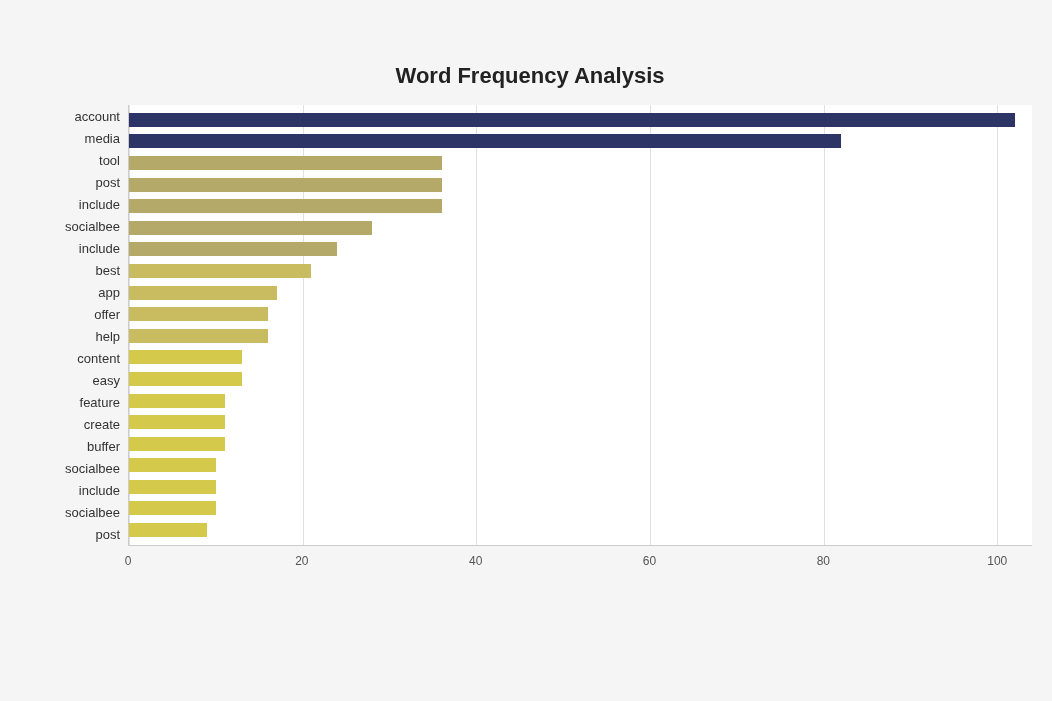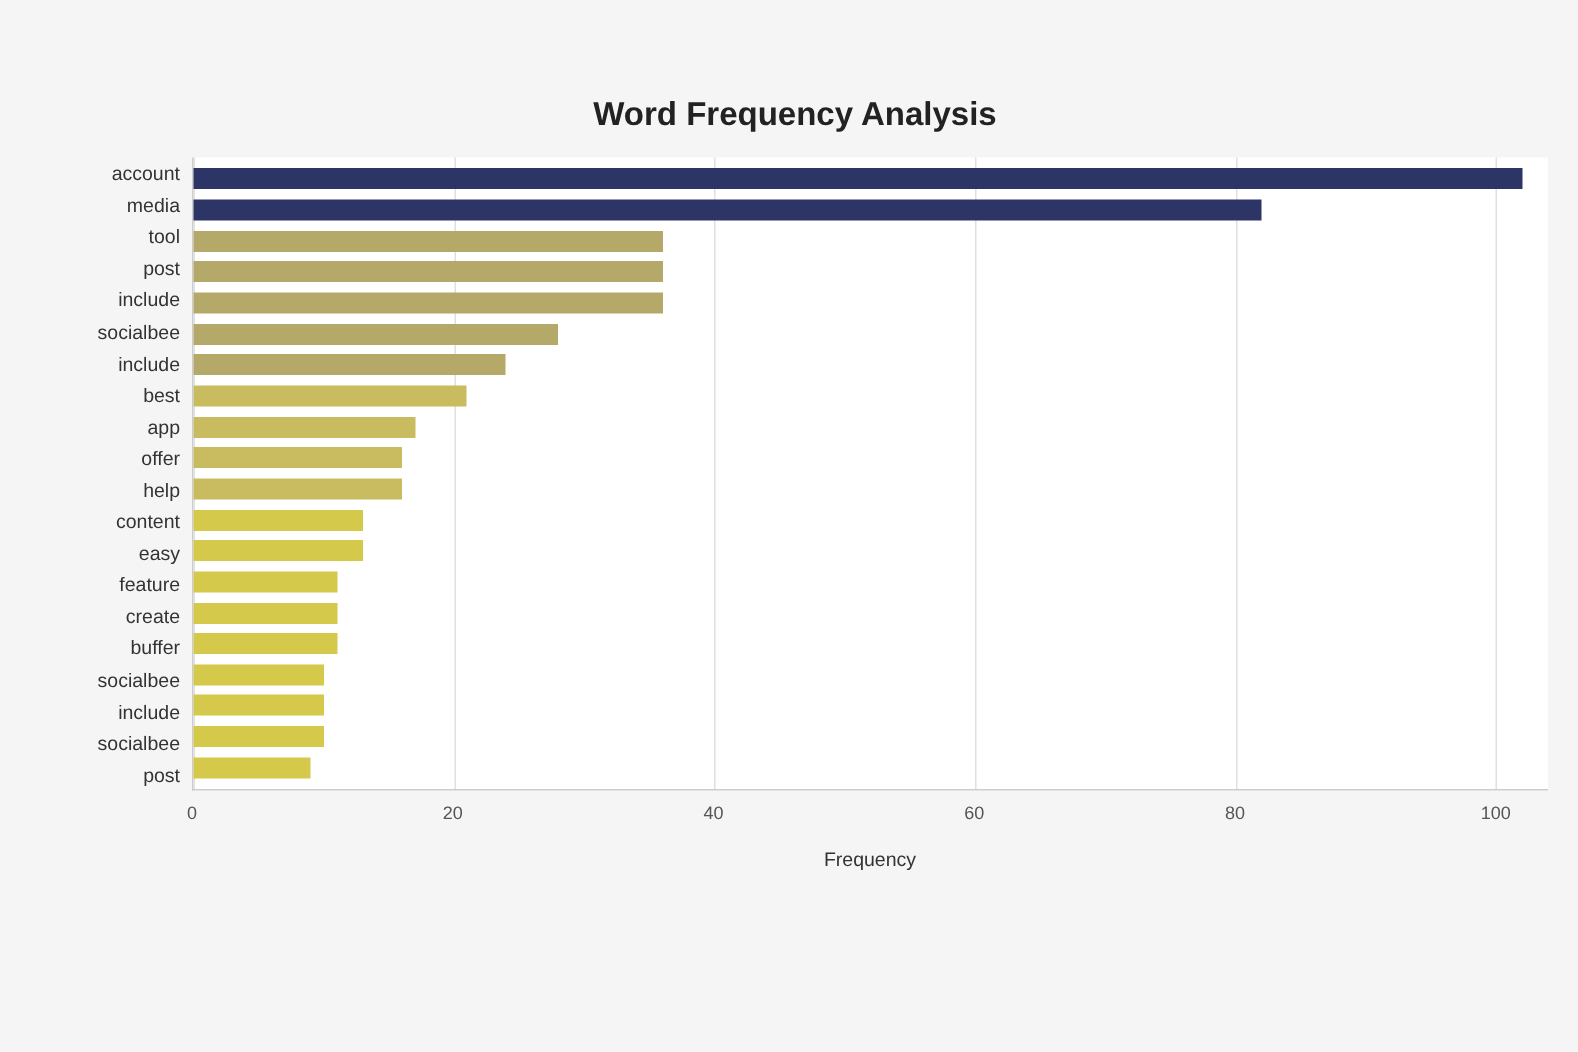--- a/index.html
+++ b/index.html
@@ -236,16 +236,15 @@
           <div class="x-tick-label" style="left: 0%;">0</div>
           <div class="x-tick-label" style="left: 19.2308%;">20</div>
           <div class="x-tick-label" style="left: 38.4615%;">40</div>
           <div class="x-tick-label" style="left: 57.6923%;">60</div>
           <div class="x-tick-label" style="left: 76.9231%;">80</div>
           <div class="x-tick-label" style="left: 96.1538%;">100</div>
         </div>
     </div>
     <div class="x-axis-title-row">
       <div class="x-axis-spacer"></div>
-      <div class="x-axis-title" style="flex:1;">Frequency</div>
     </div>
   </div>
 </div>
 
 </body></html>

